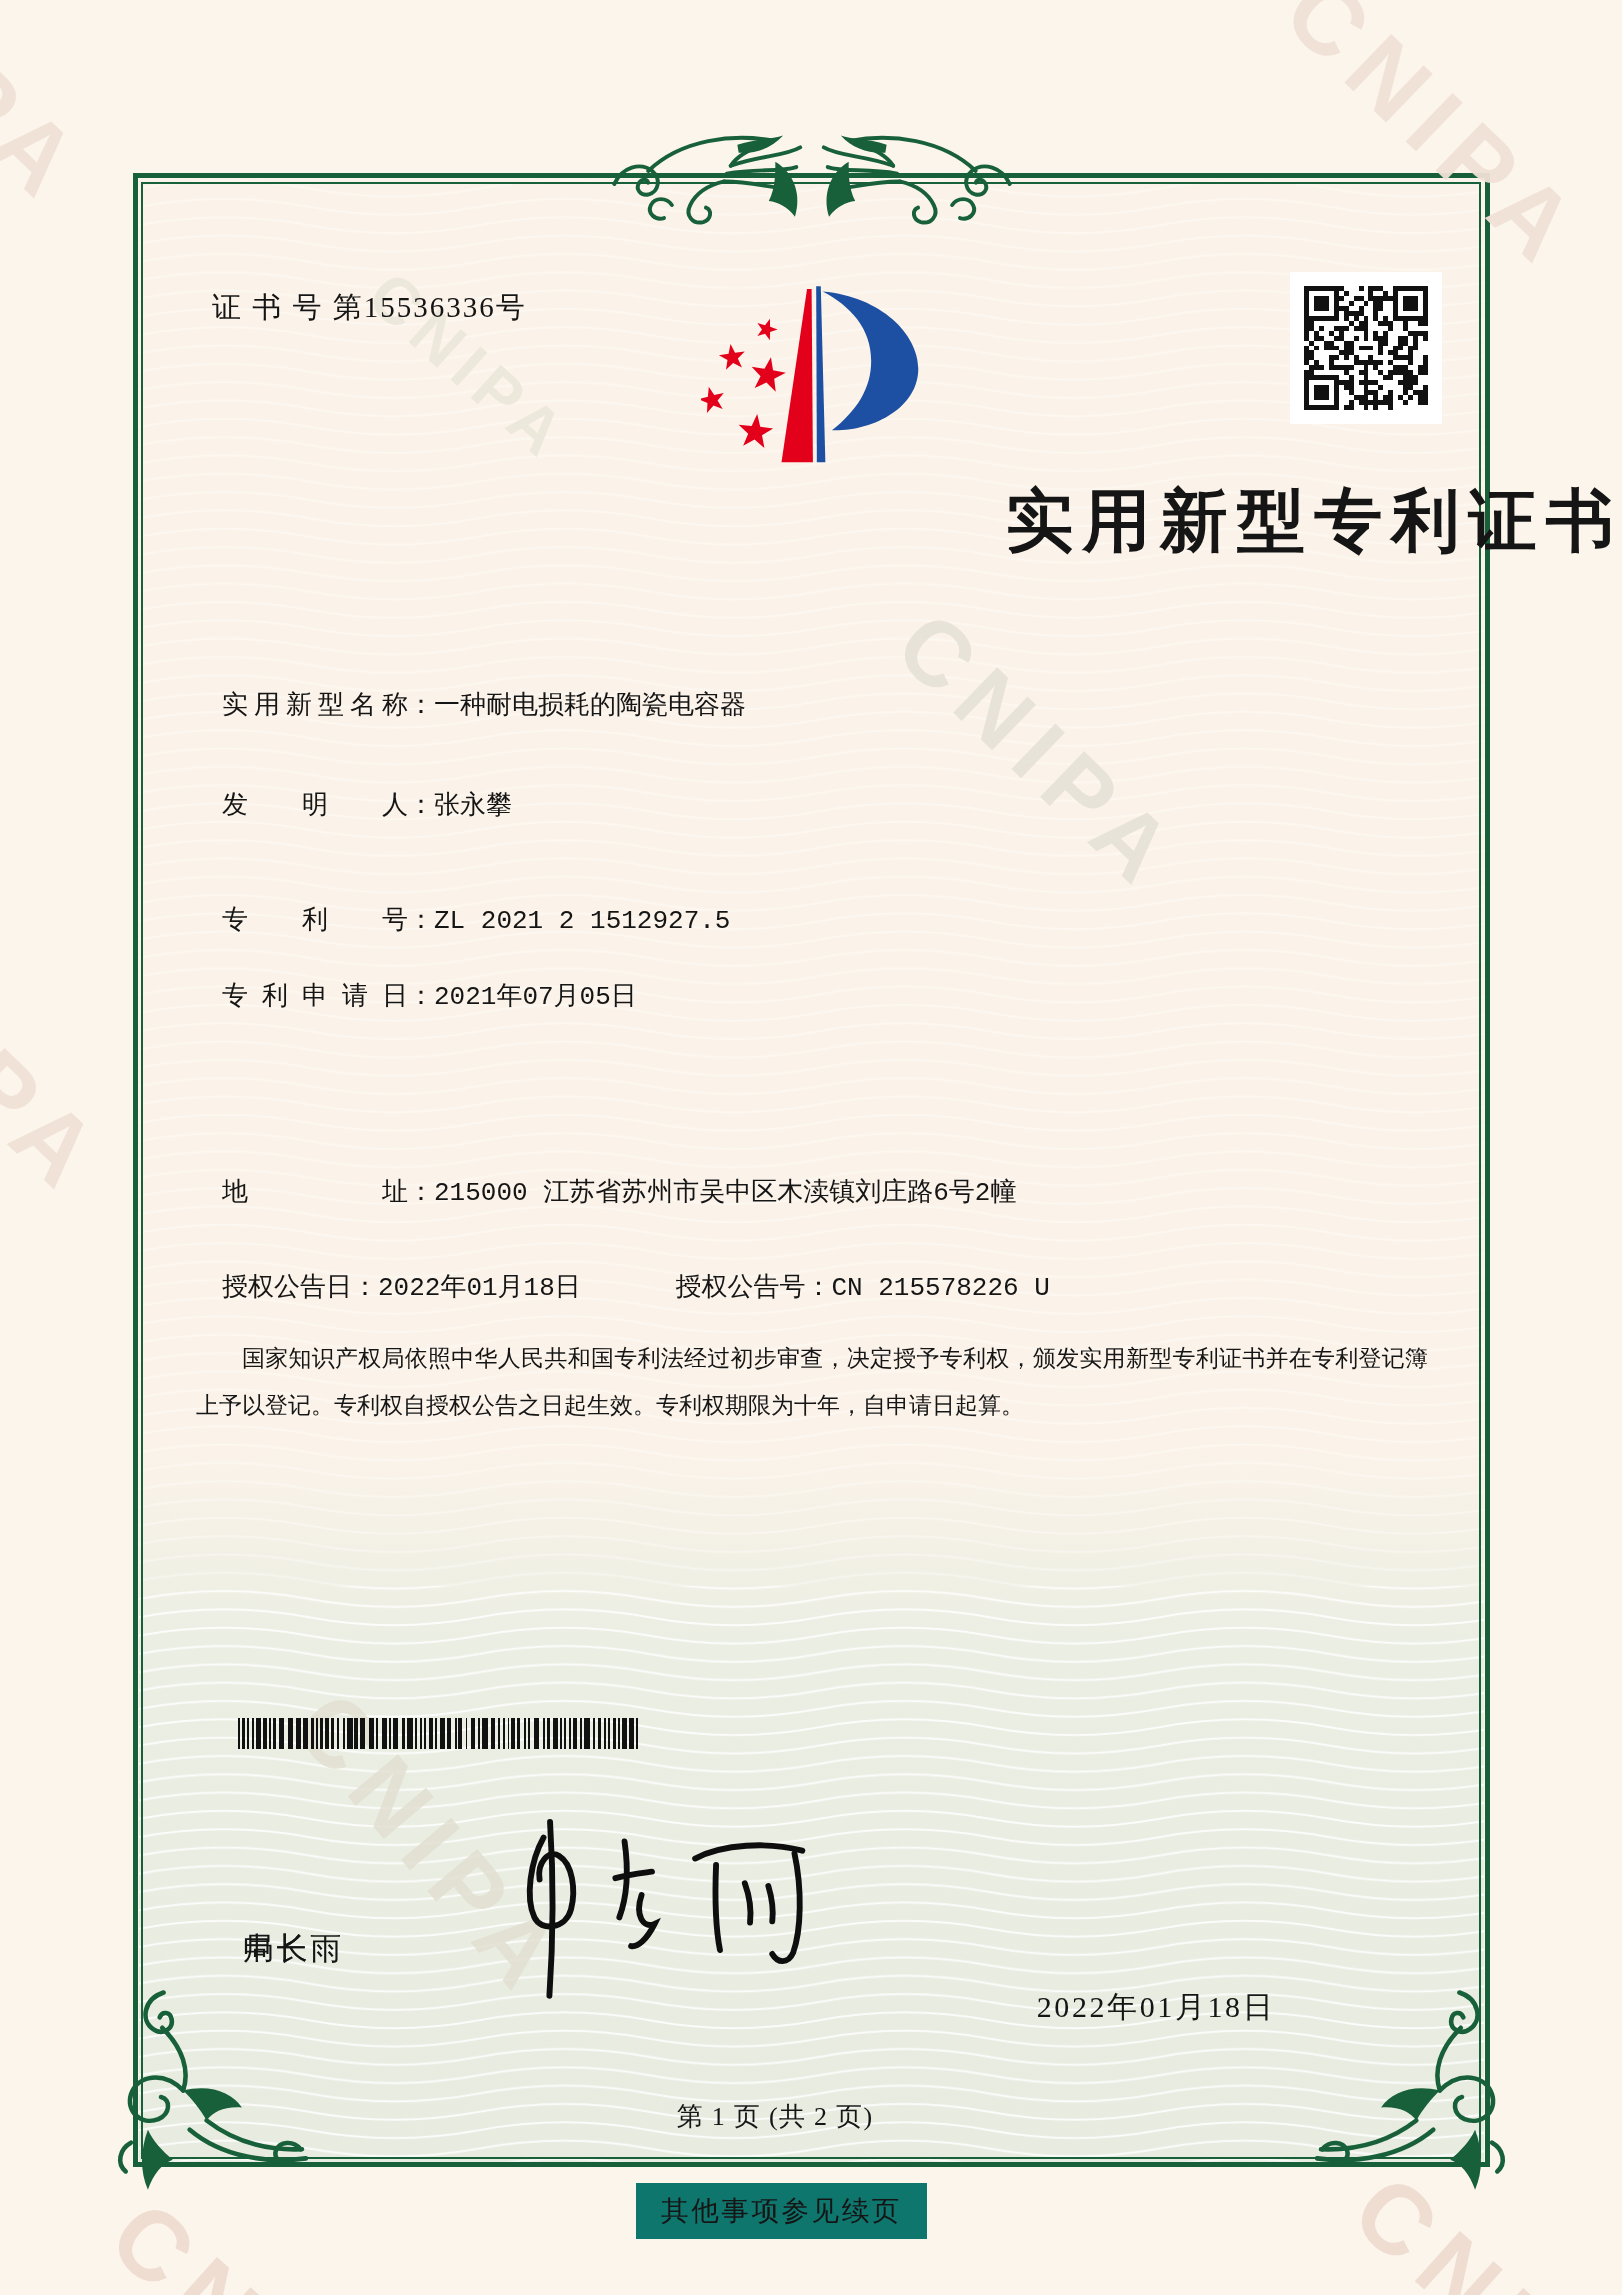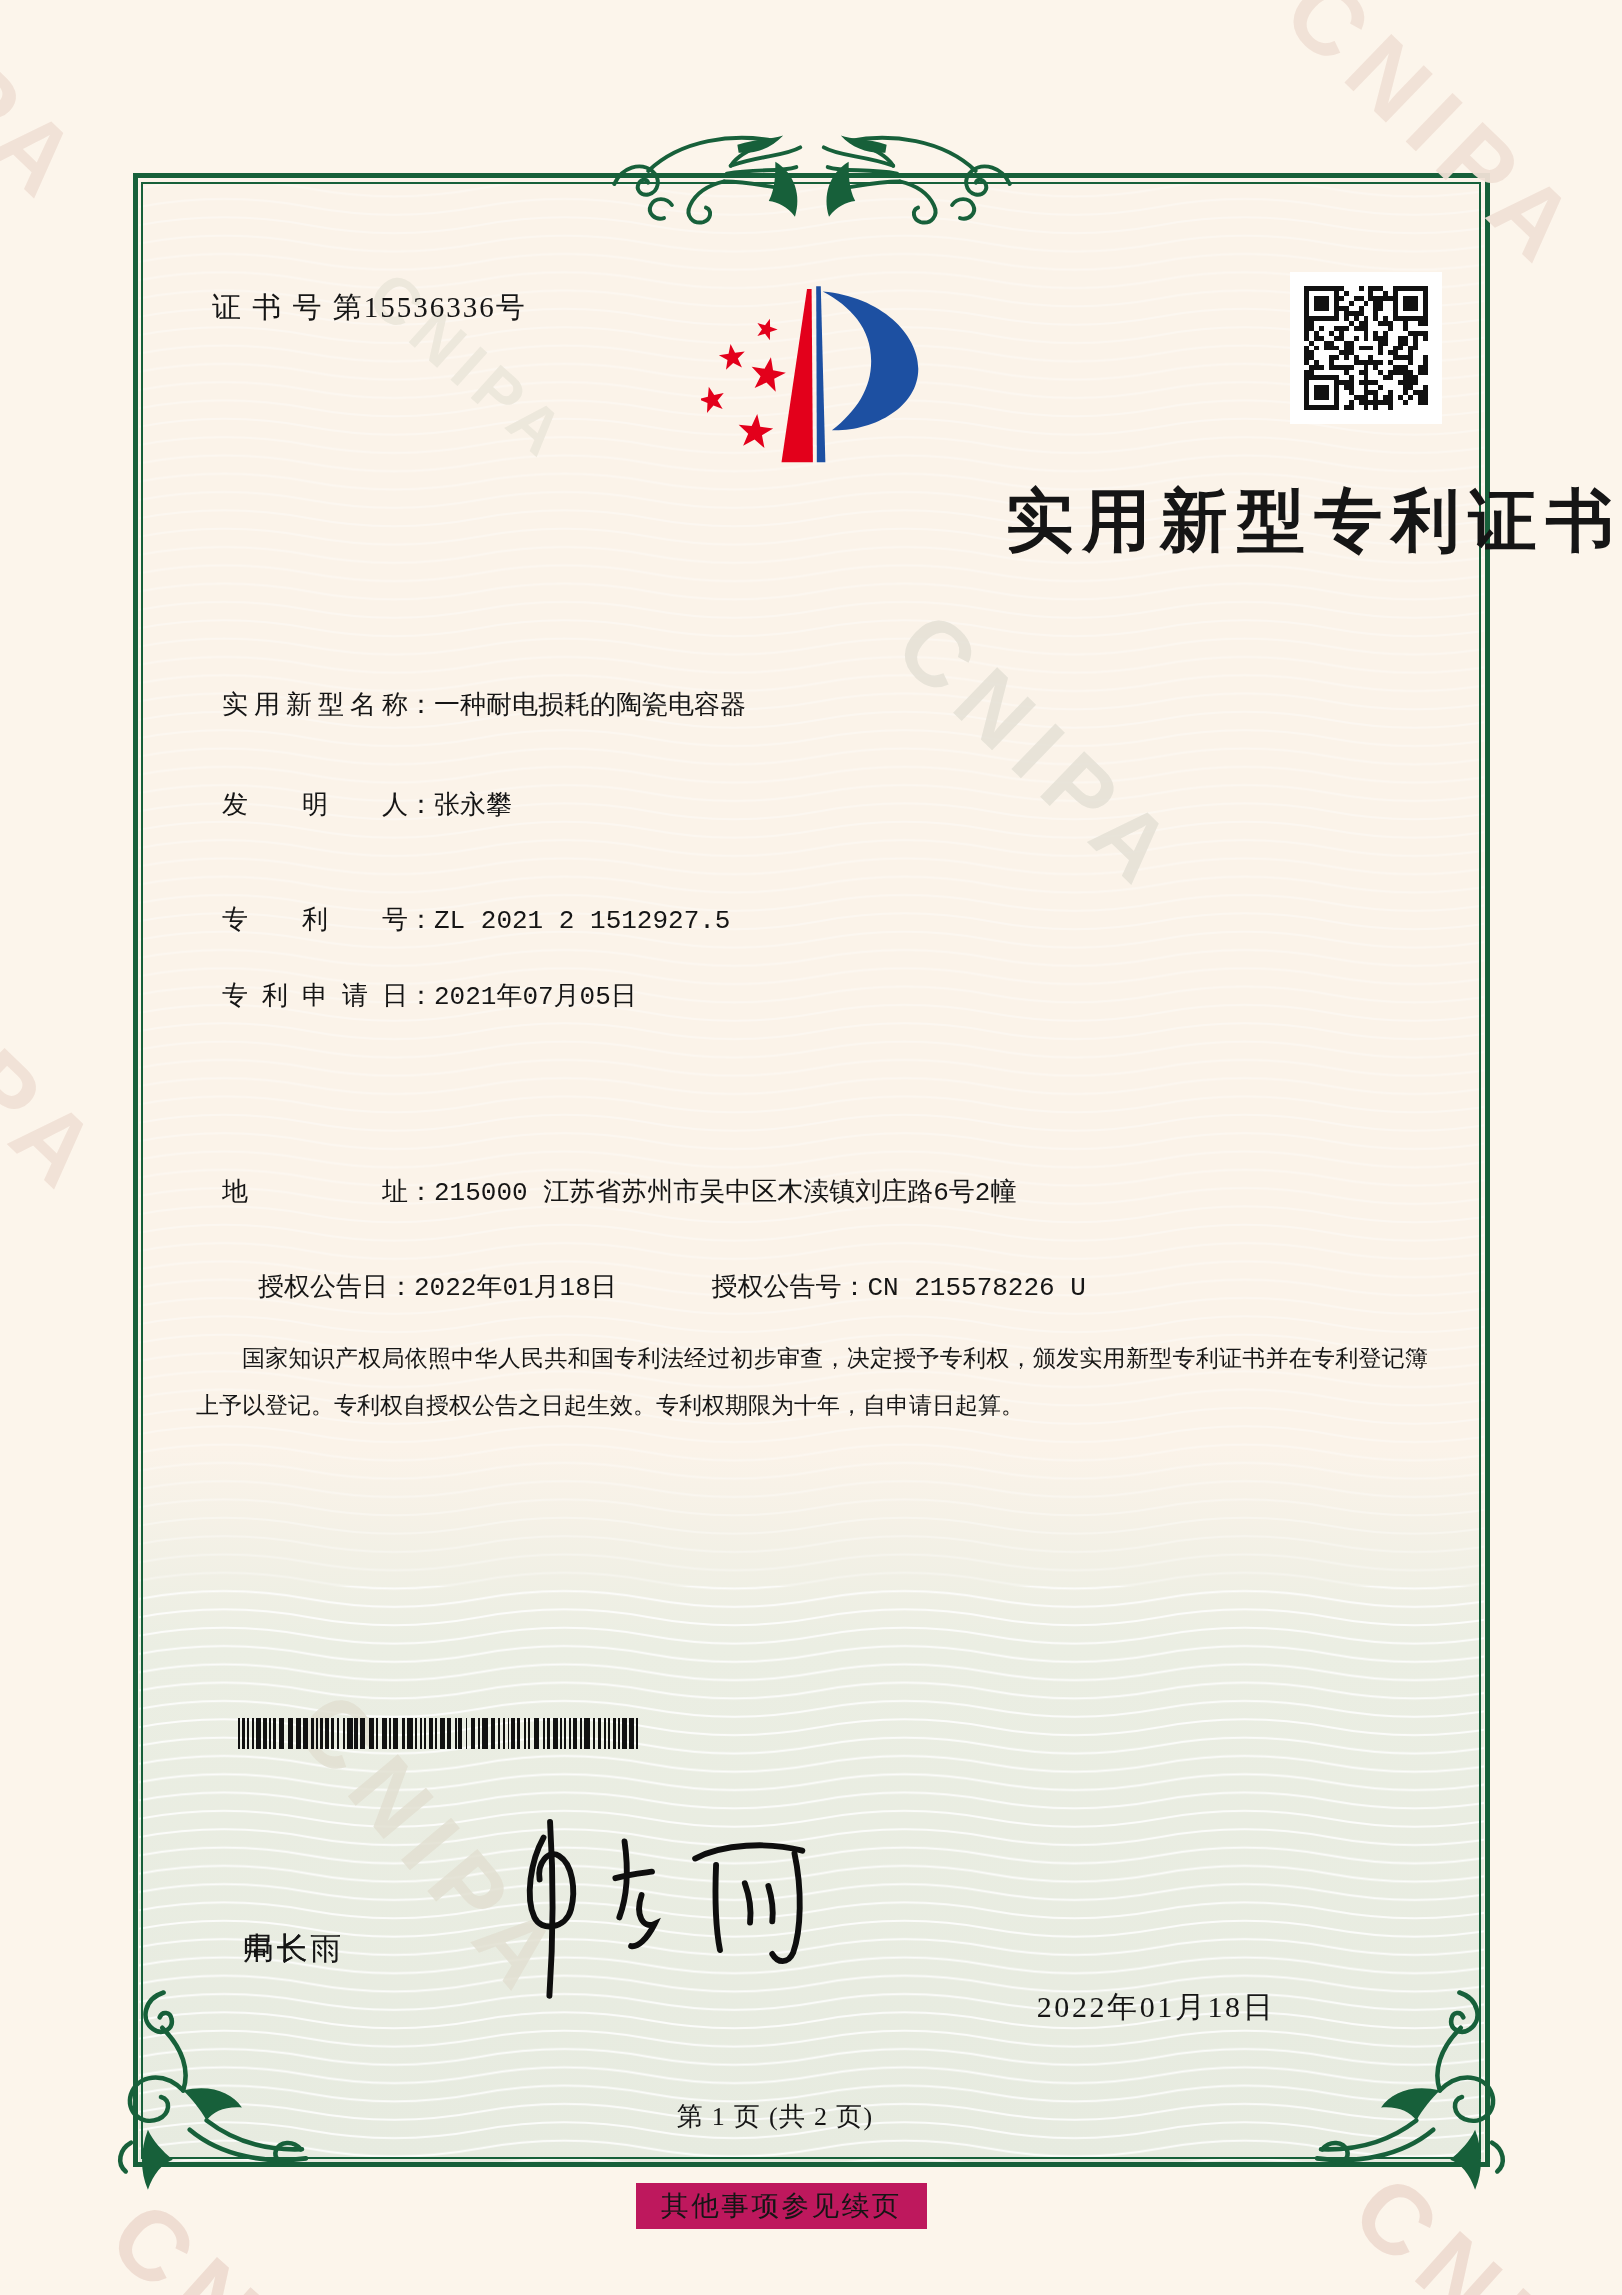--- a/index.html
+++ b/index.html
@@ -43,21 +43,21 @@
   .paras{
     position:absolute; left:196px; top:1335px; width:1232px; z-index:4;
     font-size:23px; line-height:47px; text-align:justify;
   }
   .paras p{margin:0 0 3.9px 0; text-indent:2em;}
   .qr-box{position:absolute; left:1290px; top:272px; width:152px; height:152px; background:#fff; z-index:4;}
   .chief{left:243px; font-size:31px; letter-spacing:2.6px;}
   .datefoot{left:1156px; top:1987px; transform:translateX(-50%); font-size:30px; letter-spacing:2.6px;}
   .pagefoot{left:775px; top:2099px; transform:translateX(-50%); font-size:26px; letter-spacing:1.3px;}
   .note-strip{
-    position:absolute; left:636px; top:2183px; width:291px; height:46px; background:#be185d;
+    position:absolute; left:636px; top:2183px; width:291px; height:56px; background:#0f766e;
     z-index:4; display:flex; align-items:center; justify-content:center;
     font-size:27.5px; letter-spacing:2.6px;
   }
 </style>
 </head>
 <body>
 
 <div class="page">
 
   <div class="inner-bg"></div>
@@ -479,21 +479,21 @@
   <div class="abs row" style="top:902px;">
     <span class="flabel">专利号</span><span class="colon">：</span><span>ZL 2021 2 1512927.5</span>
   </div>
   <div class="abs row" style="top:978px;">
     <span class="flabel">专利申请日</span><span class="colon">：</span><span>2021年07月05日</span>
   </div>
   <div class="abs row" style="top:1174px;">
     <span class="flabel">地址</span><span class="colon">：</span><span>215000 江苏省苏州市吴中区木渎镇刘庄路6号2幢</span>
   </div>
 
-  <div class="abs row" style="top:1269px;margin-left:36px;">
+  <div class="abs row" style="top:1269px;">
     <span>授权公告日</span><span>：</span><span>2022年01月18日</span>
     <span class="grant2">授权公告号</span><span>：</span><span>CN 215578226 U</span>
   </div>
 
   <div class="paras">
     <p>国家知识产权局依照中华人民共和国专利法经过初步审查，决定授予专利权，颁发实用新型专利证书并在专利登记簿上予以登记。专利权自授权公告之日起生效。专利权期限为十年，自申请日起算。</p>
   </div>
 
   <svg class="abs" id="barcode-bars" style="left:234px; top:1718px;" width="414" height="31" viewBox="0 0 632 48" shape-rendering="crispEdges">
       <rect x="2" y="0" width="3" height="48" fill="#111"></rect>

